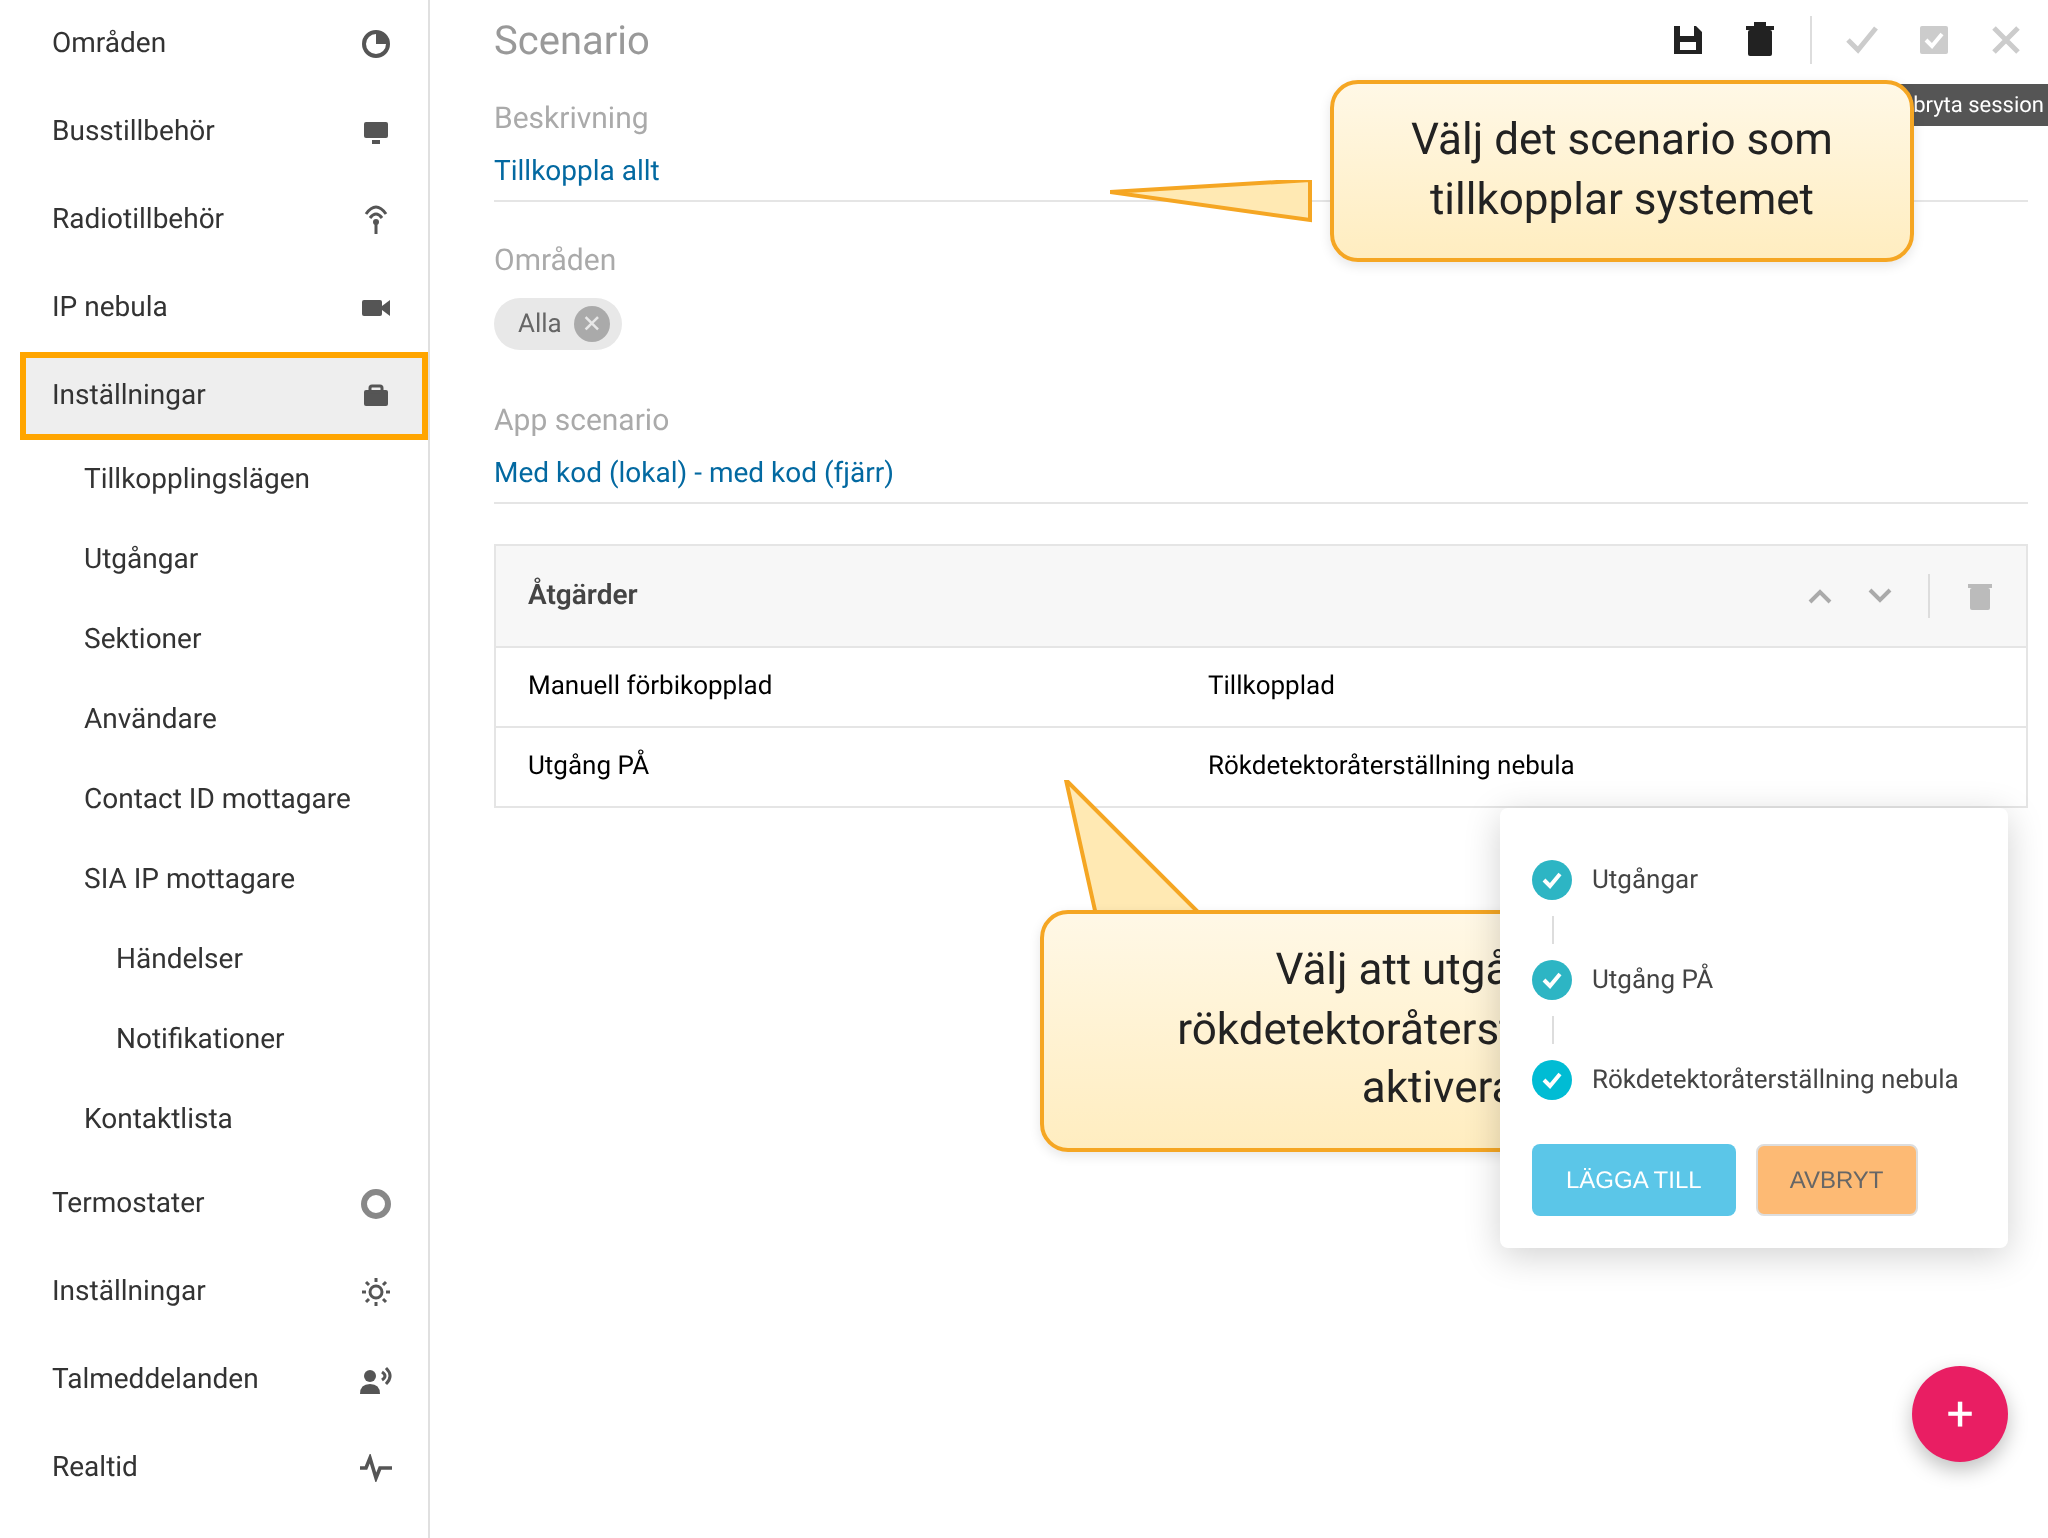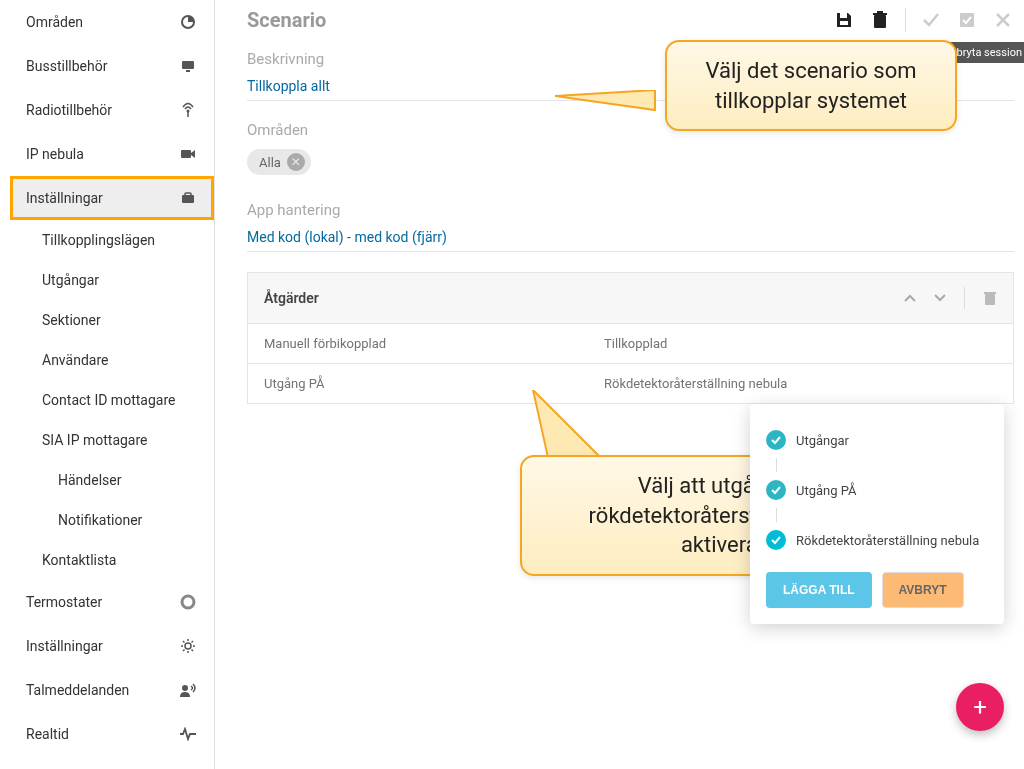--- a/index.html
+++ b/index.html
@@ -16,58 +16,58 @@
     .nav-item.selected { background: #eeeeee; }
     .nav-item.highlighted { outline: 3px solid #ffa500; outline-offset: -3px; }
     .nav-item .icon { width: 20px; height: 20px; display: flex; align-items: center; justify-content: center; color: #555; }
     
     .nav-sub { padding-left: 32px; }
     
     
     .main { flex: 1; padding: 0 20px 20px 32px; position: relative; background: #fff; overflow: hidden; }
     
     .header-row { display: flex; align-items: center; justify-content: space-between; padding-top: 8px; margin-bottom: 18px; }
-    .page-title { font-size: 20px; color: #999; font-weight: 700; }
+    .page-title { font-size: 20px; color: #999; font-weight: 400; }
     .toolbar { display: flex; align-items: center; gap: 14px; }
     .toolbar .tb-icon { width: 22px; height: 22px; display: flex; align-items: center; justify-content: center; cursor: pointer; color: #333; }
     .toolbar .divider { width: 1px; height: 24px; background: #ddd; }
     .toolbar .muted { color: #ccc; }
     
     .tooltip { position: absolute; right: 4px; top: 42px; background: #555; color: #fff; padding: 4px 8px; font-size: 11px; border-radius: 2px; }
     
     .field-group { margin-bottom: 20px; }
     .field-label { font-size: 15px; color: #aaa; margin-bottom: 4px; }
     .field-value { font-size: 14px; color: #0369a1; padding: 6px 0; border-bottom: 1px solid #e5e5e5; }
     
     .tag { display: inline-flex; align-items: center; background: #e8e8e8; border-radius: 14px; padding: 4px 6px 4px 12px; font-size: 13px; color: #666; }
     .tag-close { width: 18px; height: 18px; background: #aaa; border-radius: 50%; margin-left: 6px; display: flex; align-items: center; justify-content: center; color: #e8e8e8; font-size: 12px; line-height: 1; }
     
     .actions-header { display: flex; align-items: center; justify-content: space-between; background: #f7f7f7; border: 1px solid #e5e5e5; padding: 14px 16px; margin-top: 18px; }
     .actions-header-title { font-size: 14px; font-weight: 600; color: #444; }
     .actions-controls { display: flex; align-items: center; gap: 18px; color: #aaa; }
     .actions-controls .divider { width: 1px; height: 22px; background: #ddd; }
     
-    .action-row { display: flex; border: 1px solid #e5e5e5; border-top: none; padding: 12px 16px; font-size: 13px; color: #737373; }
+    .action-row { display: flex; border: 1px solid #e5e5e5; border-top: none; padding: 12px 16px; font-size: 13px; color: #000000; }
     .action-row > div:first-child { width: 340px; }
     
     
     .callout { position: absolute; background: linear-gradient(#fff8e6, #ffedc0); border: 2px solid #f5a623; border-radius: 14px; padding: 14px 22px; font-size: 22px; color: #222; text-align: center; line-height: 1.35; box-shadow: 0 2px 6px rgba(0,0,0,0.1); }
     
     
     .arrow1 { position: absolute; left: 340px; top: 90px; }
     .arrow2 { position: absolute; left: 278px; top: 390px; }
     
     
     .popup { position: absolute; right: 30px; top: 404px; width: 254px; background: #fff; border-radius: 4px; box-shadow: 0 4px 18px rgba(0,0,0,0.18); padding: 18px 16px 16px 16px; }
     .popup-item { display: flex; align-items: center; gap: 10px; padding: 8px 0; font-size: 13px; color: #444; }
     .popup-check { width: 20px; height: 20px; border-radius: 50%; background: #2db5c4; display: flex; align-items: center; justify-content: center; color: #fff; flex-shrink: 0; }
     .popup-check.strong { background: #00bcd4; }
     .popup-connector { width: 1px; height: 14px; background: #ddd; margin-left: 10px; }
     .popup-buttons { display: flex; gap: 10px; margin-top: 14px; }
-    .btn { padding: 10px 16px; border-radius: 4px; font-size: 12px; font-weight: 700; cursor: pointer; border: 1px solid transparent; }
+    .btn { padding: 10px 16px; border-radius: 4px; font-size: 12px; font-weight: 400; cursor: pointer; border: 1px solid transparent; }
     .btn-primary { background: #5bc6e8; color: #fff; }
     .btn-secondary { background: #fdba74; color: #666; border: 1px solid #ddd; }
     
     
     .fab { position: absolute; right: 30px; bottom: 38px; width: 48px; height: 48px; border-radius: 50%; background: #e91e63; color: #fff; display: flex; align-items: center; justify-content: center; font-size: 24px; box-shadow: 0 4px 10px rgba(0,0,0,0.25); cursor: pointer; }
 
     .grey-bg { position:absolute; left:0; right:0; top:396px; bottom:0; background:#eeeeee; z-index:-1; }
 
     svg { display:block; }
   </style>
@@ -249,21 +249,21 @@
       <div class="field-label">Områden</div>
       <div style="padding:6px 0;">
         <span class="tag">
           <span>Alla</span>
           <span class="tag-close">✕</span>
         </span>
       </div>
     </div>
 
     <div class="field-group">
-      <div class="field-label">App hantering</div>
+      <div class="field-label">App scenario</div>
       <div class="field-value">Med kod (lokal) - med kod (fjärr)</div>
     </div>
 
     <div class="actions-header">
       <div class="actions-header-title">Åtgärder</div>
       <div class="actions-controls">
         <span>
             <svg width="12" height="8" viewBox="0 0 12 8">
               <path d="M1 7 L6 2 L11 7" fill="none" stroke="#aaa" stroke-width="2"></path>
             </svg>

